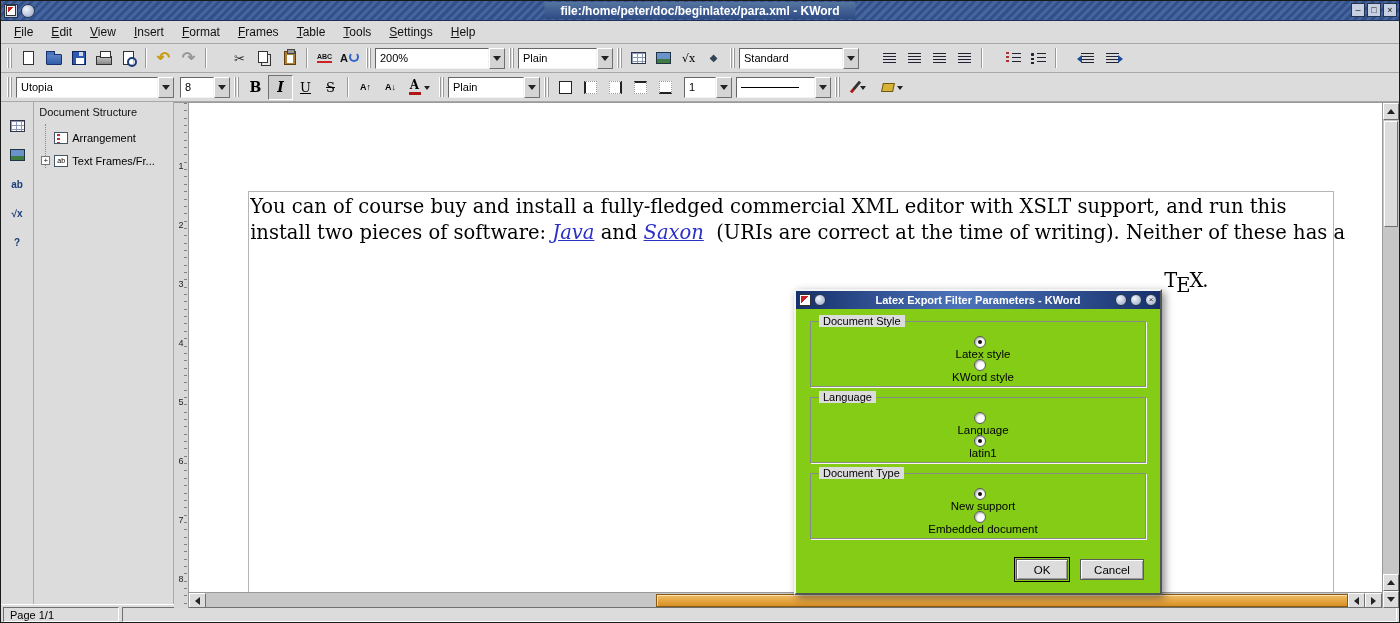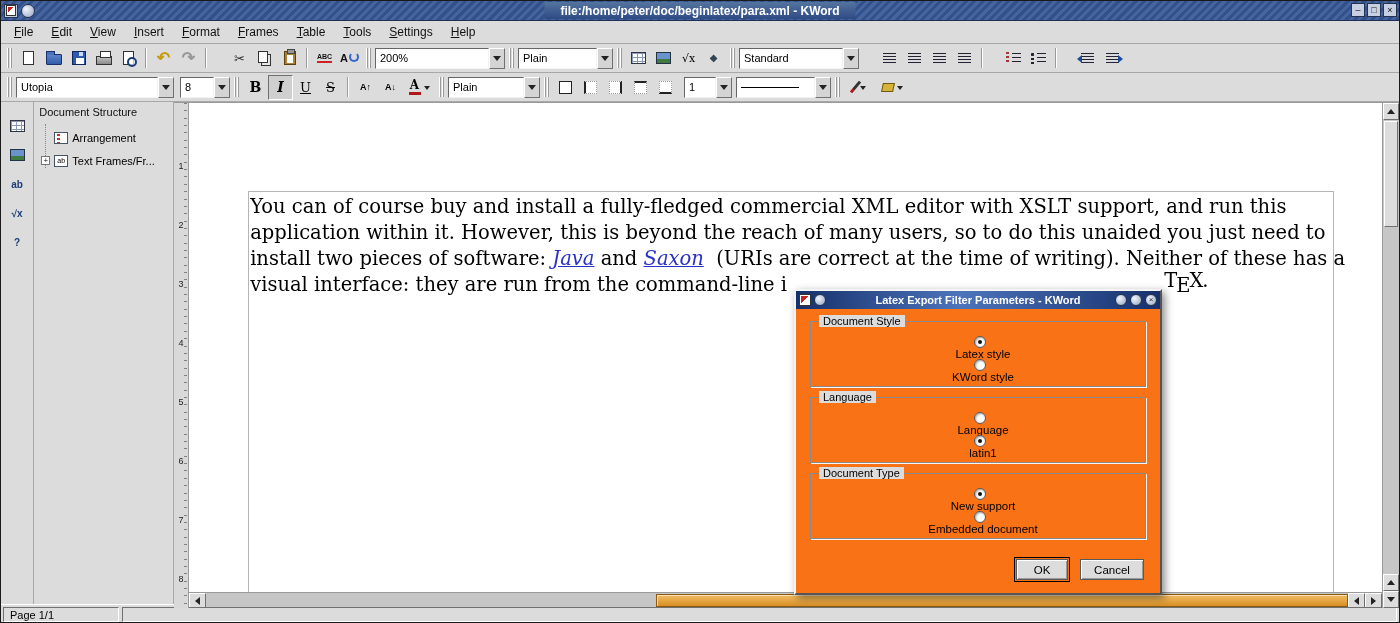--- a/index.html
+++ b/index.html
@@ -186,21 +186,21 @@
 
   
   .statusbar { height:20px; background:#dcdcdc; border-top:1px solid #fff;
     display:flex; align-items:stretch; padding:2px; gap:3px; }
   .status-cell { border:1px solid; border-color:#707070 #fff #fff #707070; font-size:11px;
     display:flex; align-items:center; padding:0 6px; }
   .status-cell.page { width:116px; flex:none; }
   .status-cell.rest { flex:1; }
 
   
-  .dialog { position:absolute; left:793px; top:288px; width:368px; height:306px; background:#f97316;
+  .dialog { position:absolute; left:793px; top:288px; width:368px; height:306px; background:#84cc16;
     border:2px solid; border-color:#f4f4f4 #555 #555 #f4f4f4; box-shadow:3px 3px 8px rgba(0,0,0,.45); z-index:50; }
   .dlg-titlebar { height:18px; position:relative; display:flex; align-items:center;
     background:linear-gradient(to right,#16306b,#4d74bb 45%,#16306b); }
   .dlg-title { position:absolute; left:50%; transform:translateX(-50%); color:#fff; font-weight:bold;
     font-size:11px; white-space:nowrap; }
   .dlg-left { display:flex; gap:3px; margin-left:3px; z-index:2; }
   .dlg-right { position:absolute; right:3px; display:flex; gap:3px; }
   .dlg-circle { width:12px; height:12px; border-radius:50%; border:1px solid #24344f;
     background:radial-gradient(circle at 35% 35%,#f2f5fa,#8fa2c4); display:flex; align-items:center;
     justify-content:center; font-size:8px; line-height:1; color:#222; }
@@ -532,23 +532,21 @@
             <span>5</span>
             <span>6</span>
             <span>7</span>
             <span>8</span>
         </div>
 
         <div class="canvas-wrap">
           <div class="canvas">
             <div class="text-frame">
               <div class="doc-line"><span>You can of course buy and install a fully-fledged commercial XML editor with XSLT support, and run this</span></div>
-              <div class="doc-line"><span>application within it. However, this is beyond the reach of many users, so to do this unaided you just need to</span></div>
               <div class="doc-line"><span>install two pieces of software: </span><a class="doc-link">Java</a><span> and </span><a class="doc-link">Saxon</a><span>  (URIs are correct at the time of writing). Neither of these has a</span></div>
-              <div class="doc-line"><span>visual interface: they are run from the command-line i</span></div>
             </div>
             <div class="tex"><span>T</span><span class="e">E</span><span>X.</span></div>
           </div>
 
           <div class="hscroll">
             <div class="sbtn">
                 <span class="tri left"></span>
               </div>
             <div class="htrough">
               <div class="hthumb"></div>

